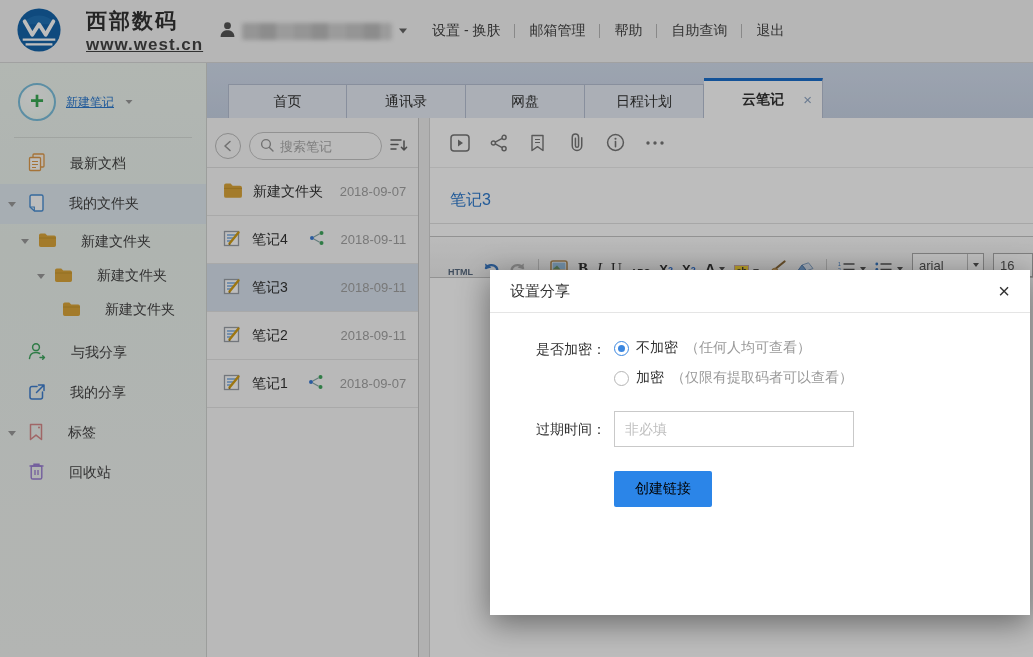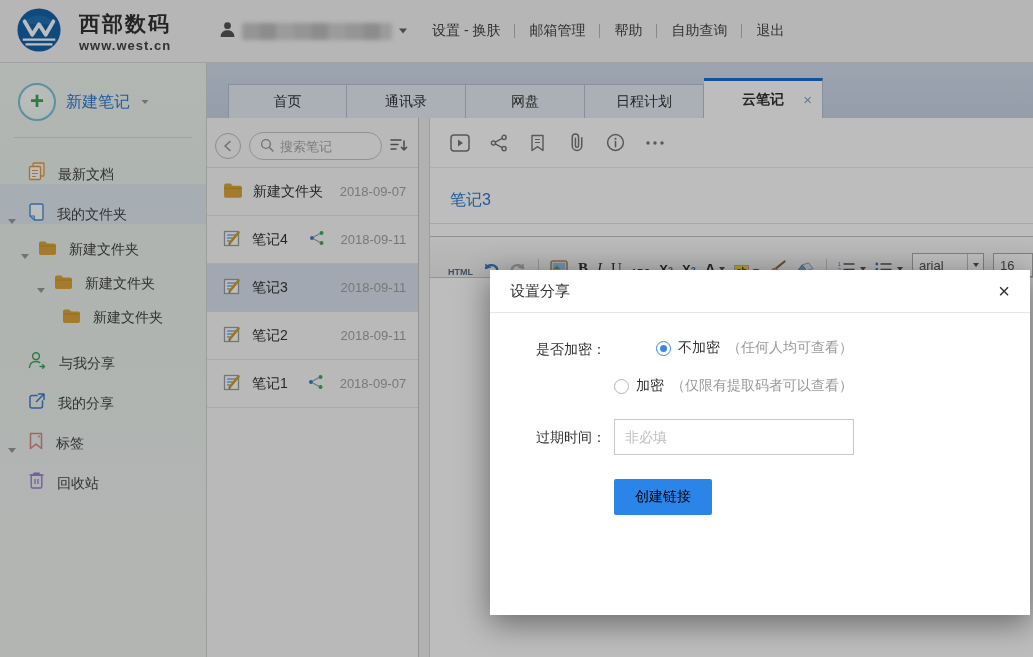--- a/index.html
+++ b/index.html
@@ -1,38 +1,38 @@
 <!DOCTYPE html>
 <html><head>
 <meta charset="utf-8">
 <style>
   * { margin:0; padding:0; box-sizing:border-box; }
   html,body { width:1033px; height:657px; overflow:hidden; }
   body { font-family:"Liberation Sans","DejaVu Sans",sans-serif; font-size:14px; color:#333; background:#fff; position:relative; }
 
   
   .topbar { position:absolute; left:0; top:0; width:1033px; height:63px; background:#f6f6f6; border-bottom:1px solid #d9d9d9; display:flex; align-items:center; z-index:10; }
-  .logo { width:207px; display:flex; align-items:center; padding-left:16px; gap:17px; cursor:pointer; }
+  .logo { width:207px; display:flex; align-items:center; padding-left:16px; gap:24px; cursor:pointer; }
   .logo-text .brand { font-size:21px; font-weight:bold; color:#333; letter-spacing:2px; }
-  .logo-text .domain { font-size:13px; font-weight:bold; color:#444; letter-spacing:1px; }
+  .logo-text .domain { font-size:17px; font-weight:bold; color:#444; letter-spacing:1px;text-decoration:underline; }
   .userbar { display:flex; align-items:center; gap:6px; padding-left:12px; }
   .blurname { width:150px; height:17px; border-radius:2px; background:repeating-linear-gradient(90deg,#c9c9c9 0 18px,#bdbdbd 18px 34px,#d2d2d2 34px 52px); filter:blur(2px); }
   .caret { width:0; height:0; border-left:5px solid transparent; border-right:5px solid transparent; border-top:6px solid #666; display:inline-block; }
   .topmenu { display:flex; align-items:center; margin-left:18px; gap:14px; }
   .topmenu a { color:#444; text-decoration:none; cursor:pointer; }
   .vsep { width:1px; height:14px; background:#b9b9b9; }
 
   
   .sidebar { position:absolute; left:0; top:63px; width:207px; height:594px; background:linear-gradient(180deg,#f0f7f1 0%,#ecf3ee 30%,#f2f4f2 100%); border-right:1px solid #d3d6d3; z-index:10; }
   .newnote { display:flex; align-items:center; gap:10px; padding:20px 0 16px 18px; cursor:pointer; }
   .plus-circle { width:38px; height:38px; border-radius:50%; border:2px solid #7cc0de; background:radial-gradient(circle at 35% 30%,#ffffff 0%,#f2fbf4 70%,#e4f4e8 100%); display:flex; align-items:center; justify-content:center; }
   .plus-circle span { color:#3aaa55; font-size:24px; font-weight:bold; line-height:1; margin-top:-2px; }
-  .newnote .nlabel { color:#2f7bd0; font-size:16px; }
+  .newnote .nlabel { color:#2f7bd0; font-size:12px;text-decoration:underline; }
   .side-divider { height:1px; background:#d8ded9; margin:0 14px 6px 14px; }
-  .side-item { position:relative; height:40px; display:flex; align-items:flex-end; gap:12px; padding-left:28px; cursor:pointer; color:#444; }
+  .side-item { position:relative; height:40px; display:flex; align-items:center; gap:24px; padding-left:28px; cursor:pointer; color:#444; }
   .side-item.sel { background:#e2ebf2; }
   .tree-caret { position:absolute; width:0; height:0; border-left:4px solid transparent; border-right:4px solid transparent; border-top:5px solid #9a9a9a; }
 
   
   .main { position:absolute; left:207px; top:63px; width:826px; height:594px; }
   .tabstrip { height:55px; background:linear-gradient(180deg,#d4deee 0%,#c9d4e6 100%); display:flex; align-items:flex-end; padding-left:21px; }
   .tab { width:119px; height:34px; background:#e7edf6; border:1px solid #b8c2d4; border-bottom:none; display:flex; align-items:center; justify-content:center; color:#333; cursor:pointer; }
   .tab + .tab { border-left:none; }
   .tab.active { width:119px; height:40px; background:#ffffff; border-top:3px solid #1a6fce; font-weight:bold; position:relative; }
   .tab.active .tclose { position:absolute; right:10px; color:#8fa6c4; font-weight:normal; font-size:15px; cursor:pointer; }
@@ -74,21 +74,21 @@
   .ed-body { flex:1; background:#fff; }
 
   
   .overlay { position:absolute; inset:0; background:rgba(0,0,0,0.26); z-index:40; }
   .modal { position:absolute; left:490px; top:270px; width:540px; height:345px; background:#fff; box-shadow:0 8px 30px rgba(0,0,0,0.45); z-index:50; }
   .m-head { height:43px; display:flex; align-items:center; justify-content:space-between; padding:0 20px; border-bottom:1px solid #e5e5e5; }
   .m-title { font-size:15px; color:#333; }
   .m-close { font-size:20px; color:#333; cursor:pointer; line-height:1; }
   .m-row { display:flex; margin-top:26px; }
   .m-label { width:116px; text-align:right; color:#333; flex:none; margin-right:8px; line-height:20px; }
-  .radio-group { display:flex; flex-direction:column; gap:20px;align-items:flex-end; }
+  .radio-group { display:flex; flex-direction:column; gap:12px; }
   .radio-line { display:flex; align-items:center; gap:7px; cursor:pointer; }
   .radio { width:15px; height:15px; border-radius:50%; border:1px solid #b5b5b5; background:#fff; display:inline-flex; align-items:center; justify-content:center; flex:none; }
   .radio.checked { border-color:#3b87e0; }
   .radio.checked::after { content:""; width:7px; height:7px; border-radius:50%; background:#3b87e0; }
   .hint { color:#999; }
   .expire-input { width:240px; height:36px; border:1px solid #c9c9c9; padding:0 10px; font-size:14px; color:#333; outline:none; font-family:inherit; }
   .expire-input::placeholder { color:#bfbfbf; }
   .m-note { margin:12px 0 0 124px; color:#999; font-size:13px; }
   .m-btn { margin:24px 0 0 124px; background:#2b85e8; color:#000000; border:none; font-size:14px; padding:9px 21px; border-radius:2px; cursor:pointer; font-family:inherit; }
 </style>

